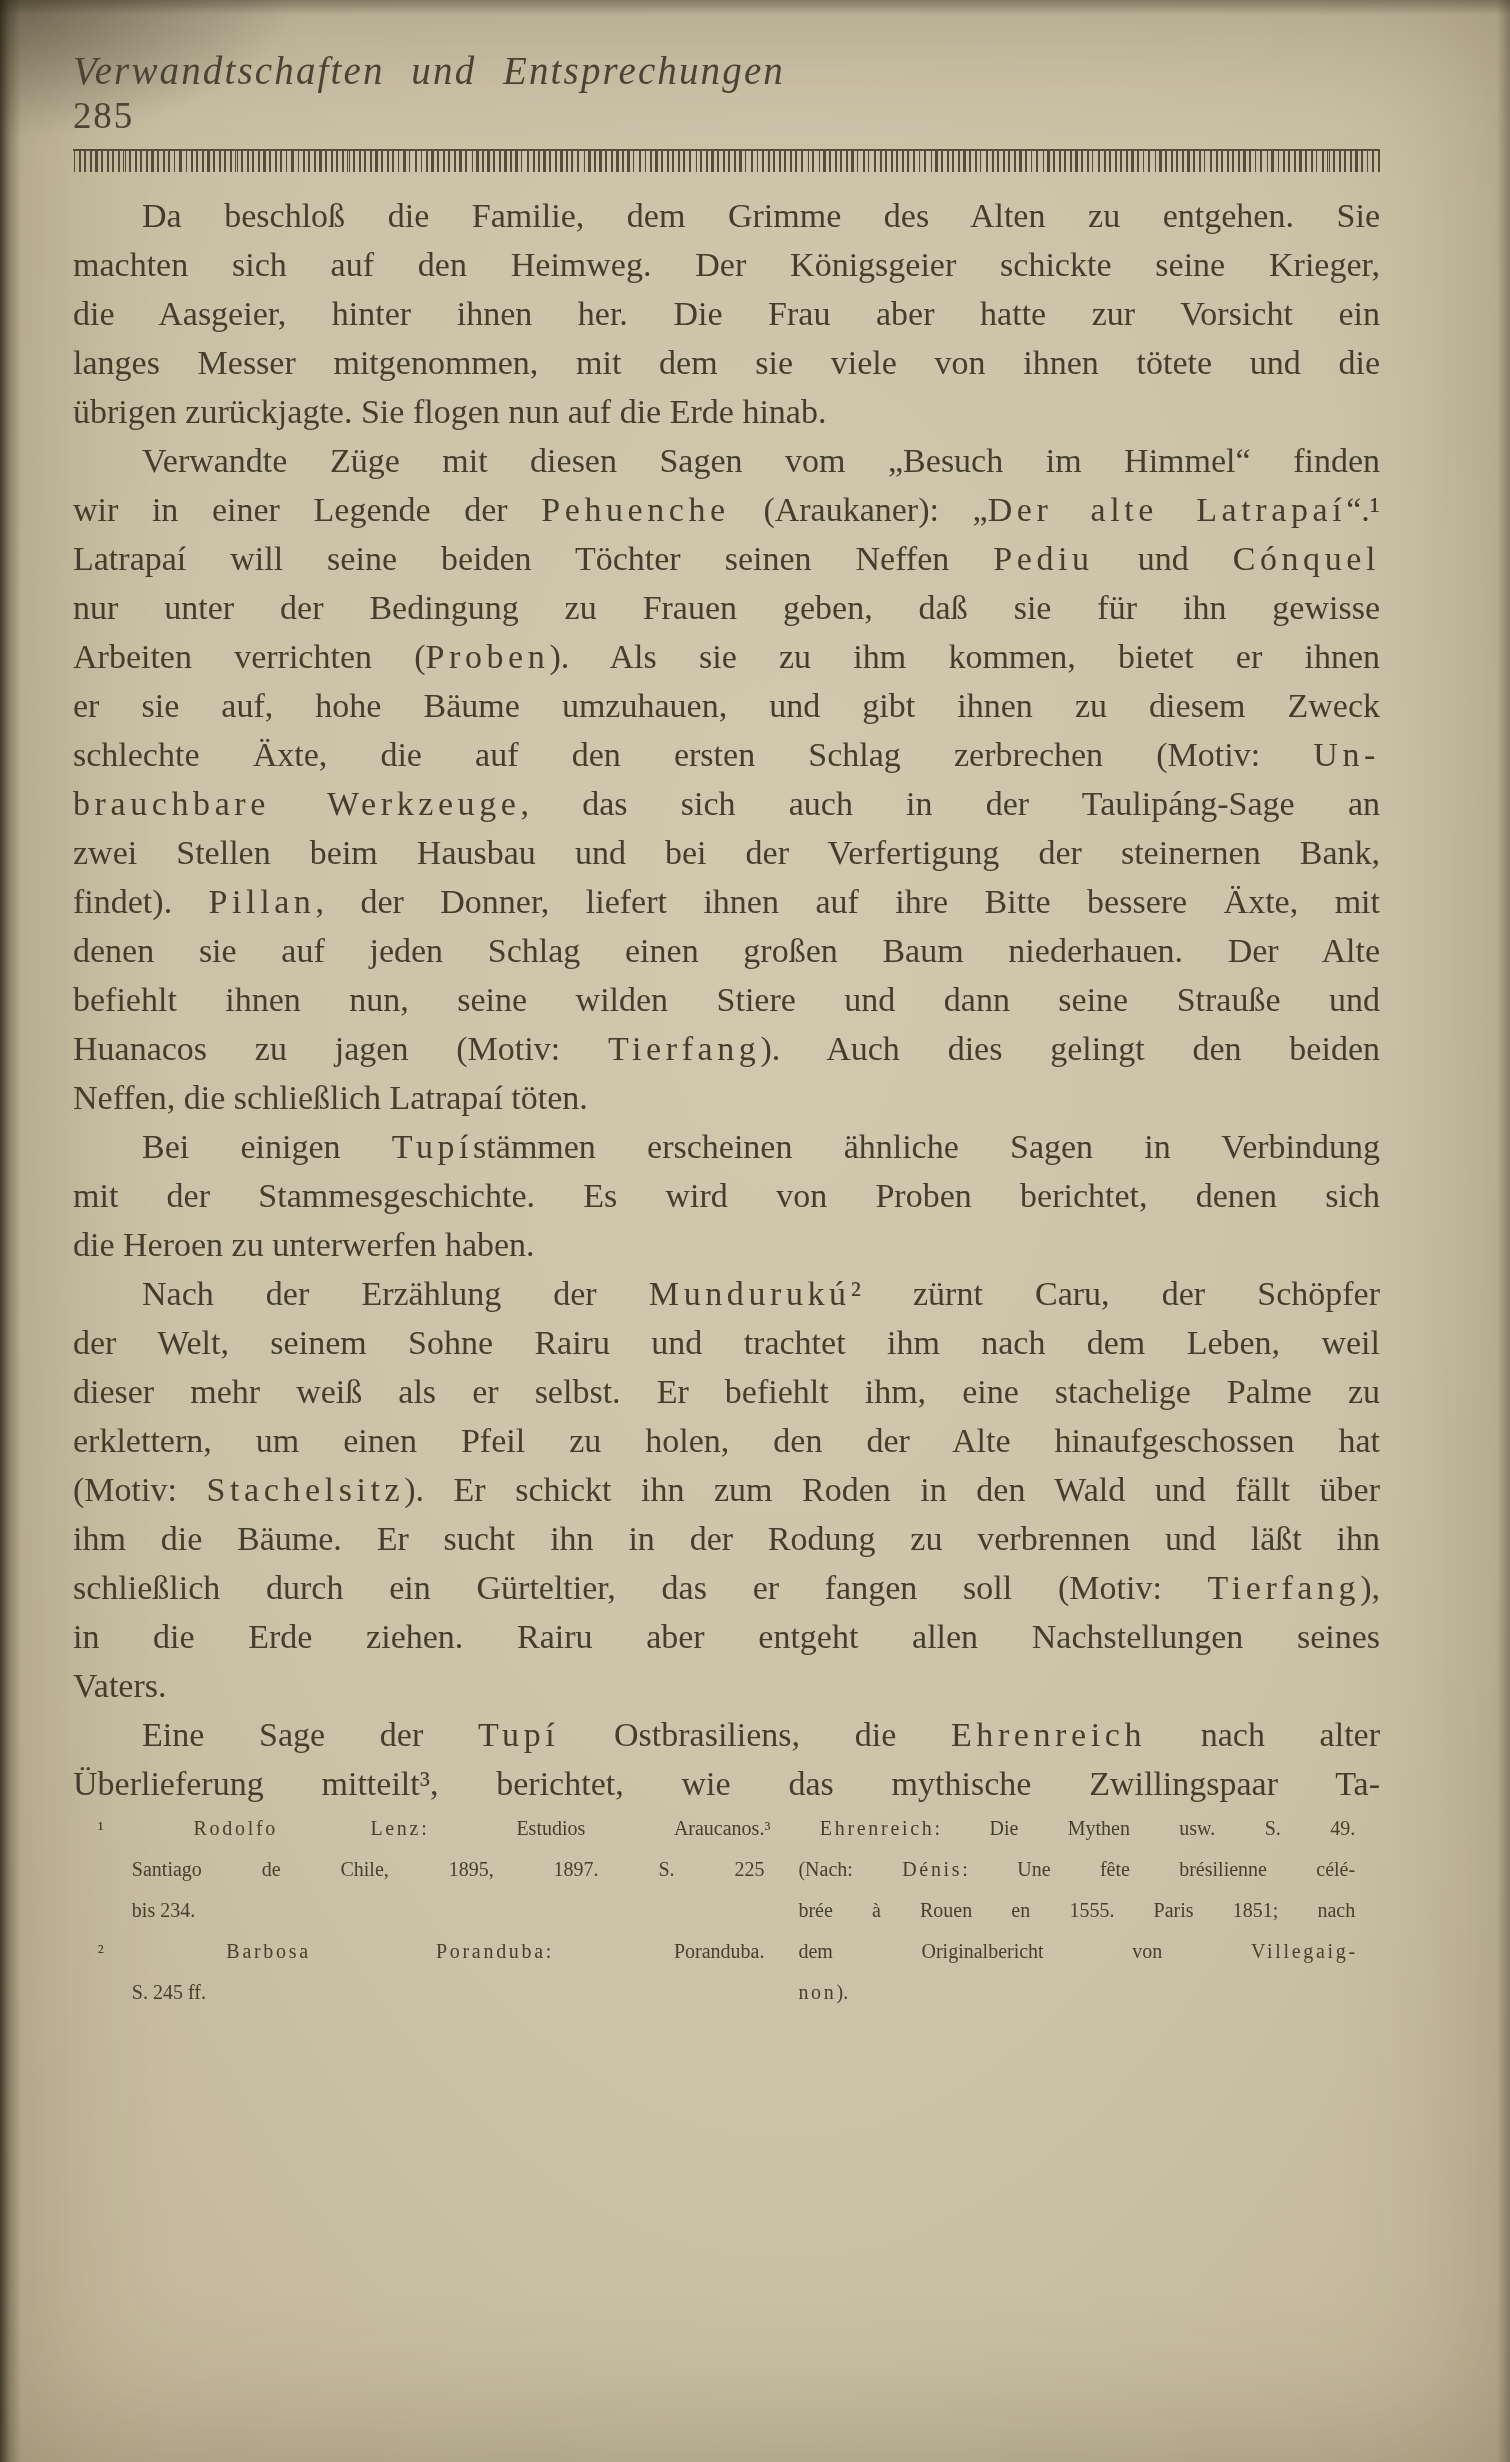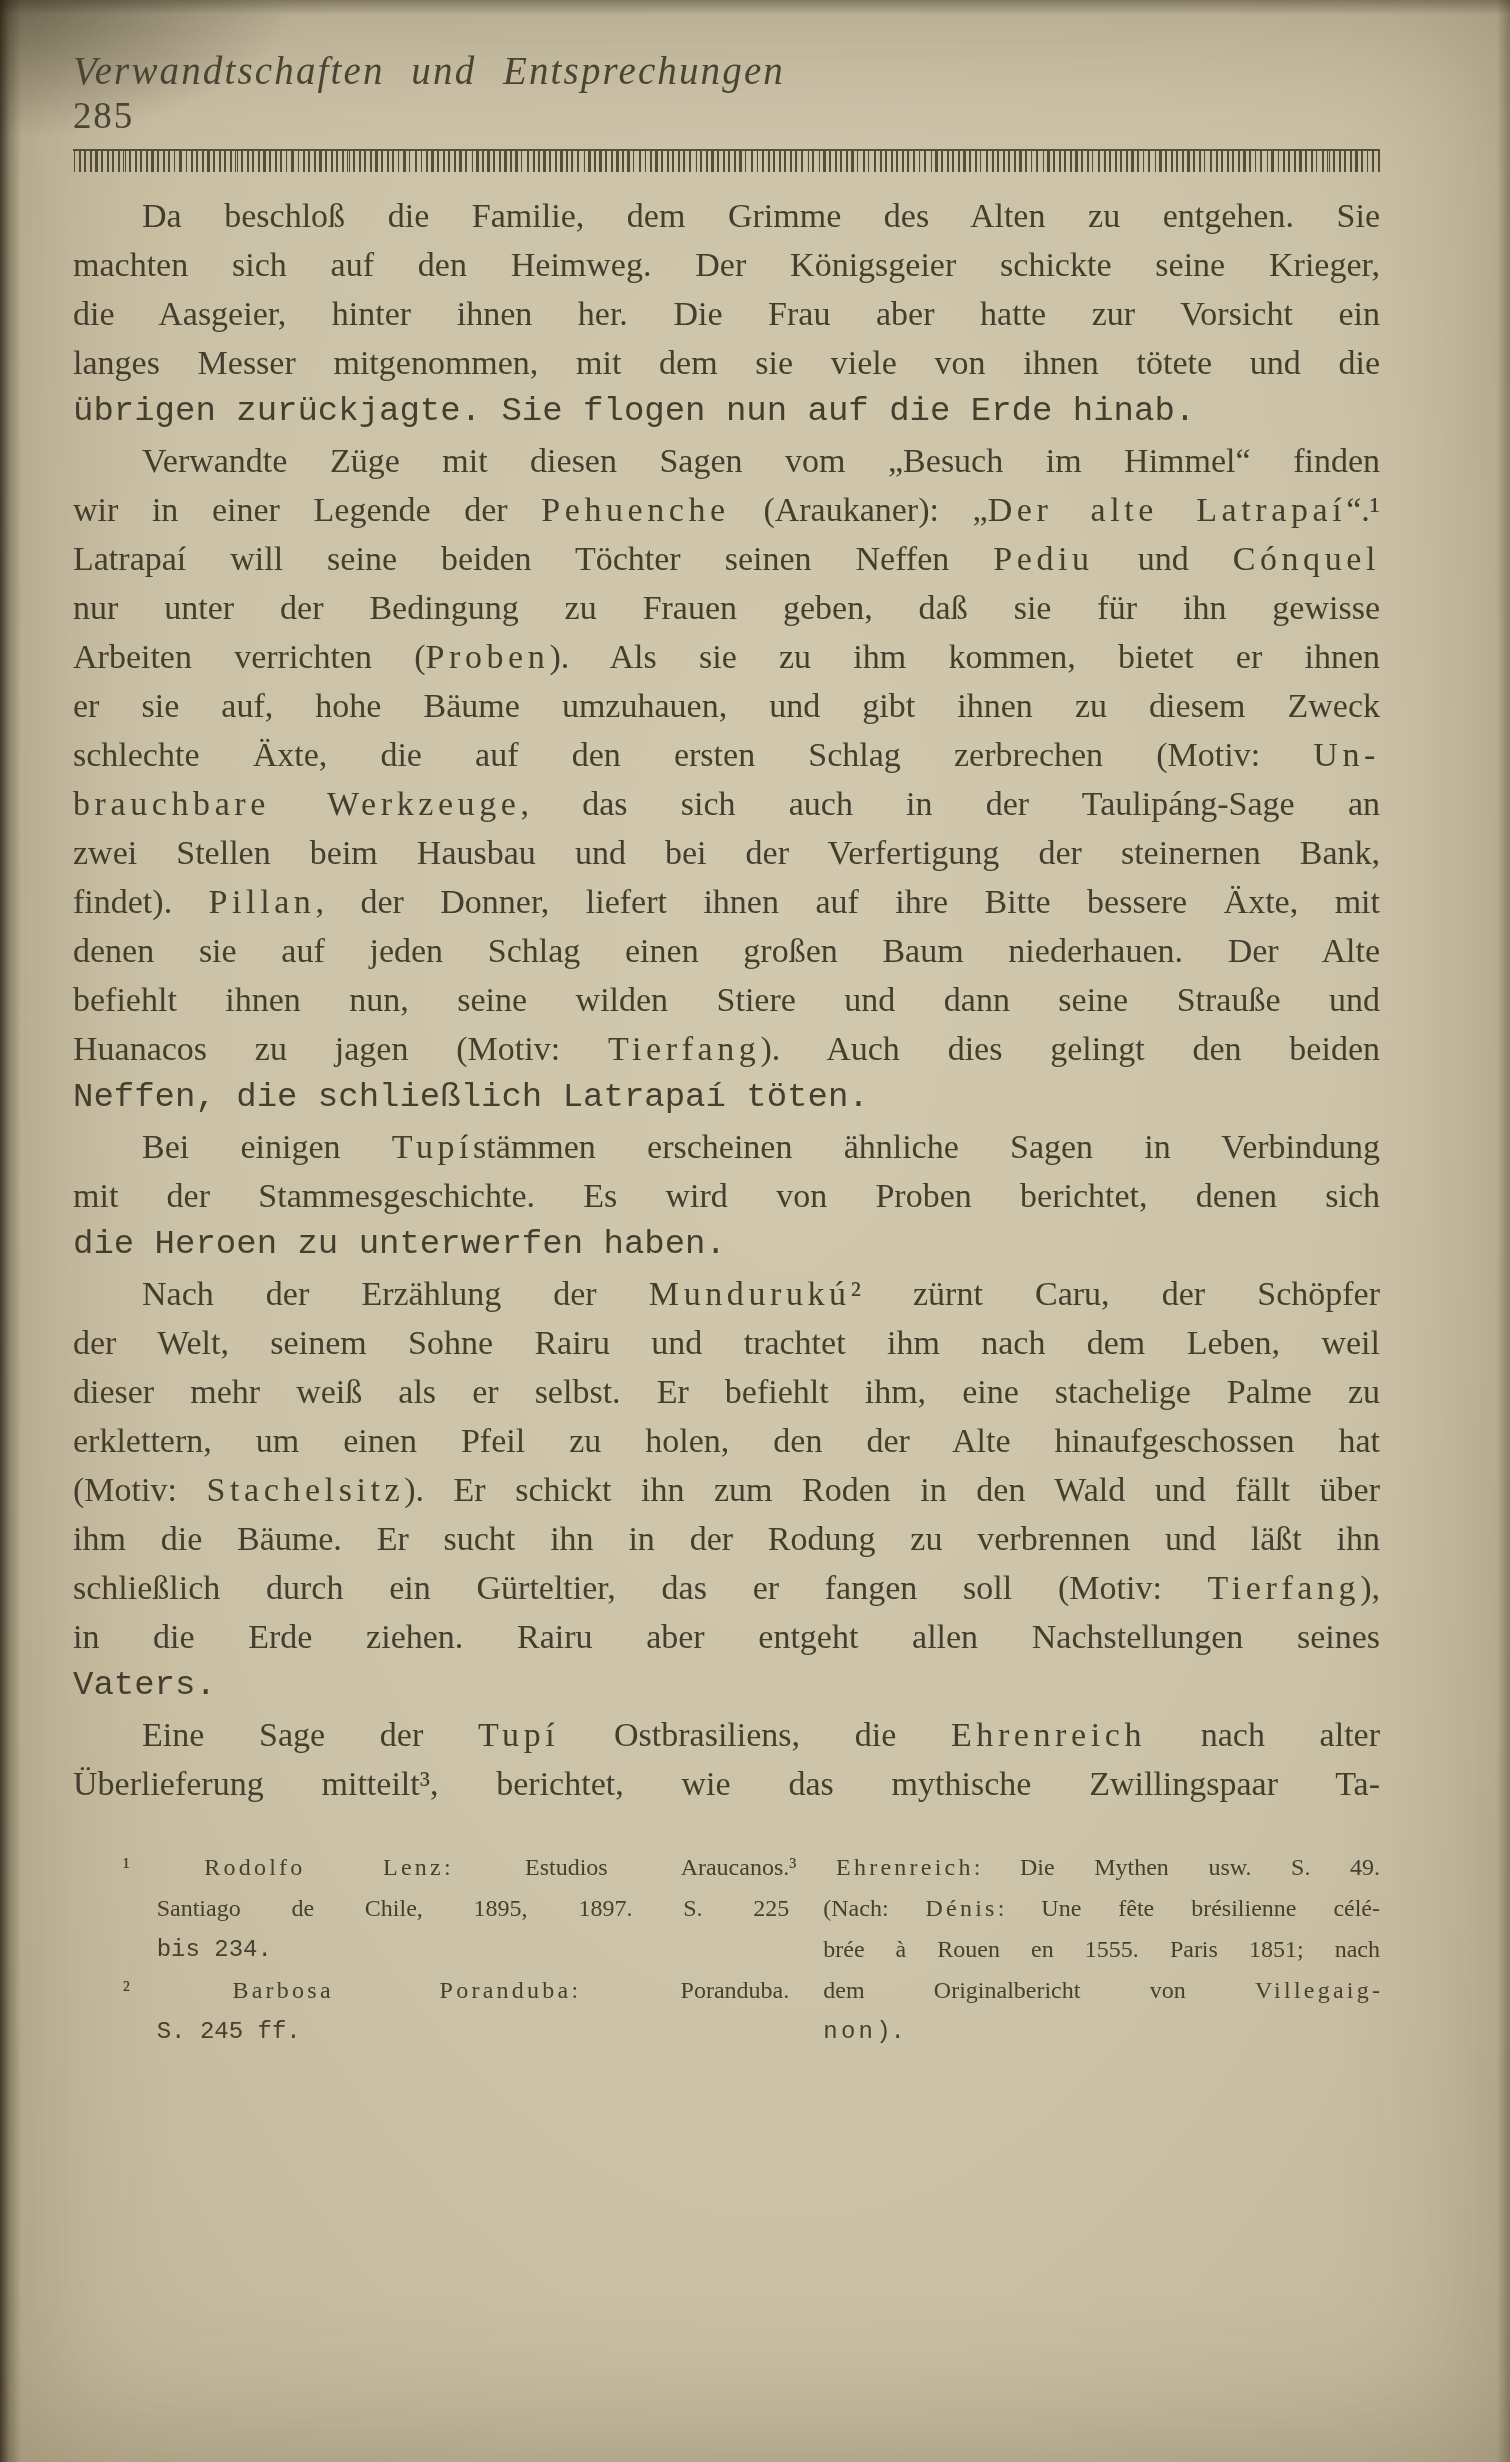--- a/index.html
+++ b/index.html
@@ -36,25 +36,25 @@
   .page-number{font-style:normal;font-size:37px;letter-spacing:.05em;word-spacing:normal;}
   .rule{
     margin-top:11px;height:21.4px;
     border-top:2.8px solid #544d3b;
     background:
       repeating-linear-gradient(90deg, rgba(204,194,167,.95) 0 0.9px, rgba(204,194,167,0) 0.9px 10.2px),
       repeating-linear-gradient(90deg, #544d3b 0 2.3px, rgba(84,77,59,0) 2.3px 5.6px);
   }
   .body-text{margin-top:18.6px;font-size:34px;line-height:49px;}
   .line{text-align:justify;text-align-last:justify;}
-  .line.last{text-align-last:left;font-family:Liberation Mono, monospace;}
+  .line.last{text-align-last:left;}
   .line.first{text-indent:69px;}
   .g{letter-spacing:.135em;}
-  .footnotes{display:flex;justify-content:flex-end;margin-top:39px;
-    font-size:24px;line-height:41px;color:#46402f;}
+  .footnotes{display:flex;justify-content:center;
+    font-size:20px;line-height:41px;color:#46402f;}
   .fncol-left{width:51%;}
   .fncol-right{width:45.2%;}
   .fn .line{padding-left:34px;}
   .fn .line:first-child{padding-left:0;}
 </style>
 </head>
 <body>
 
 <div class="page">
   <div class="edge-top"></div>

